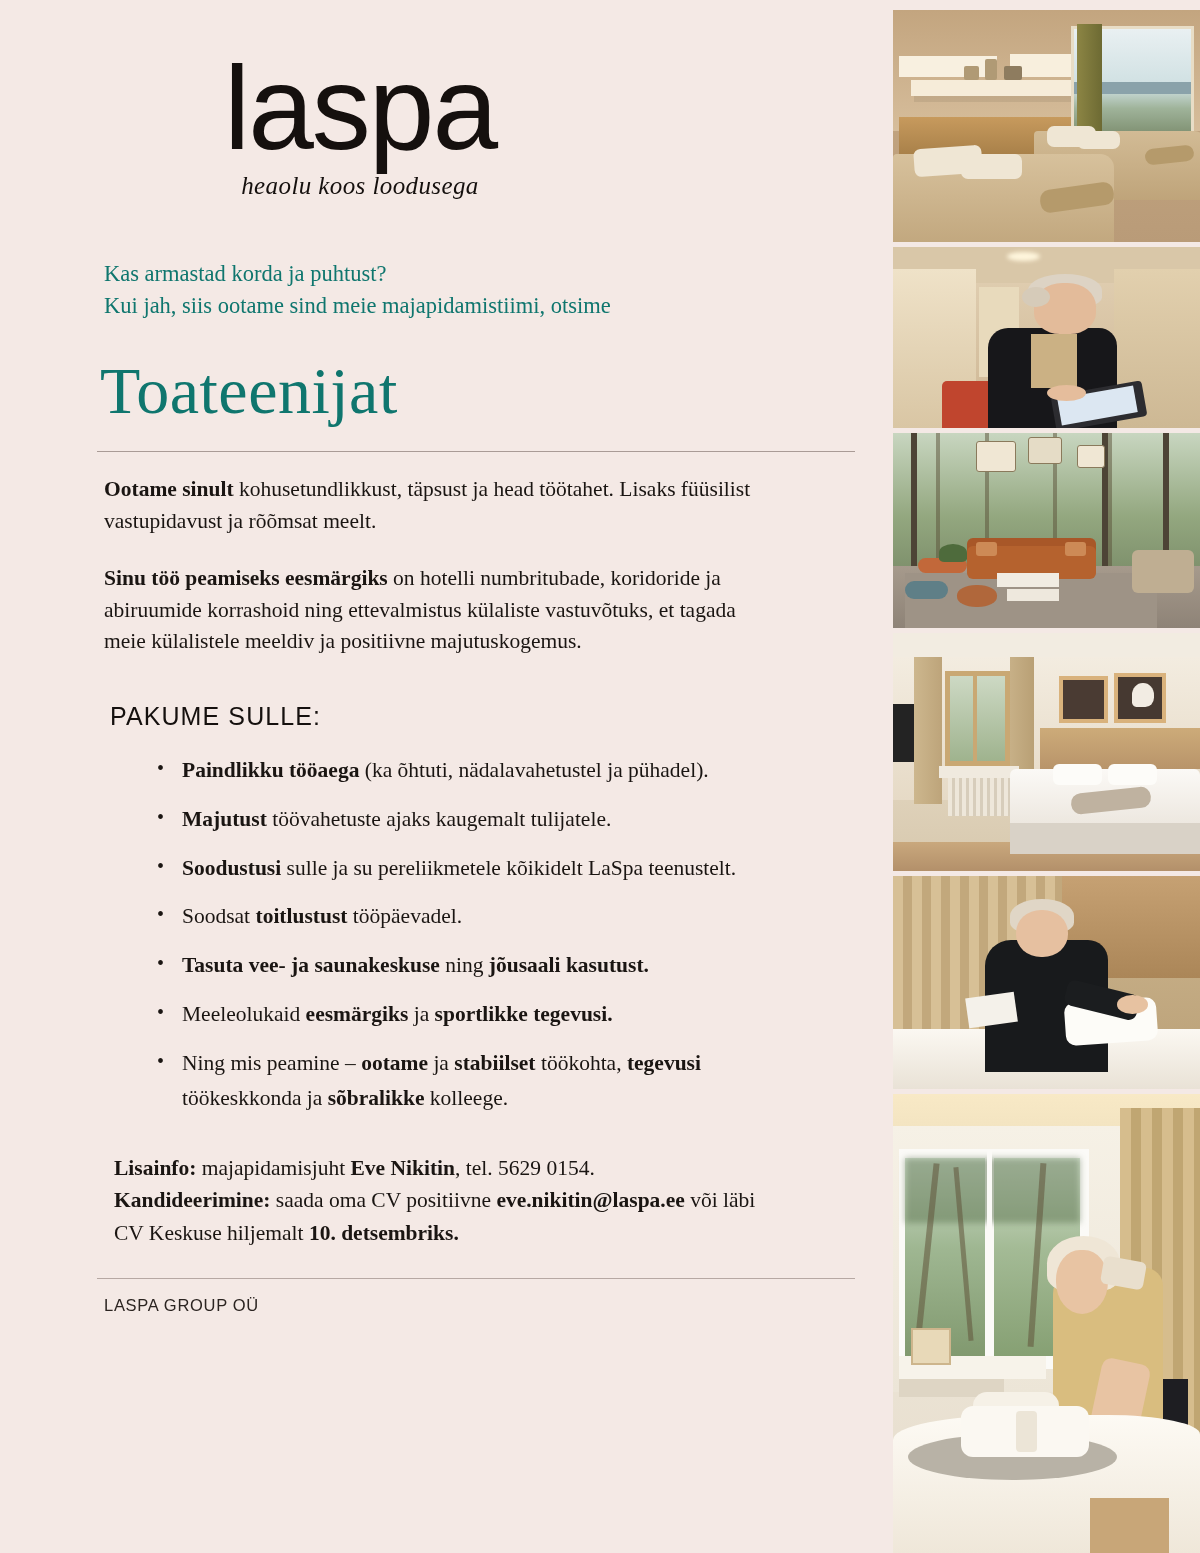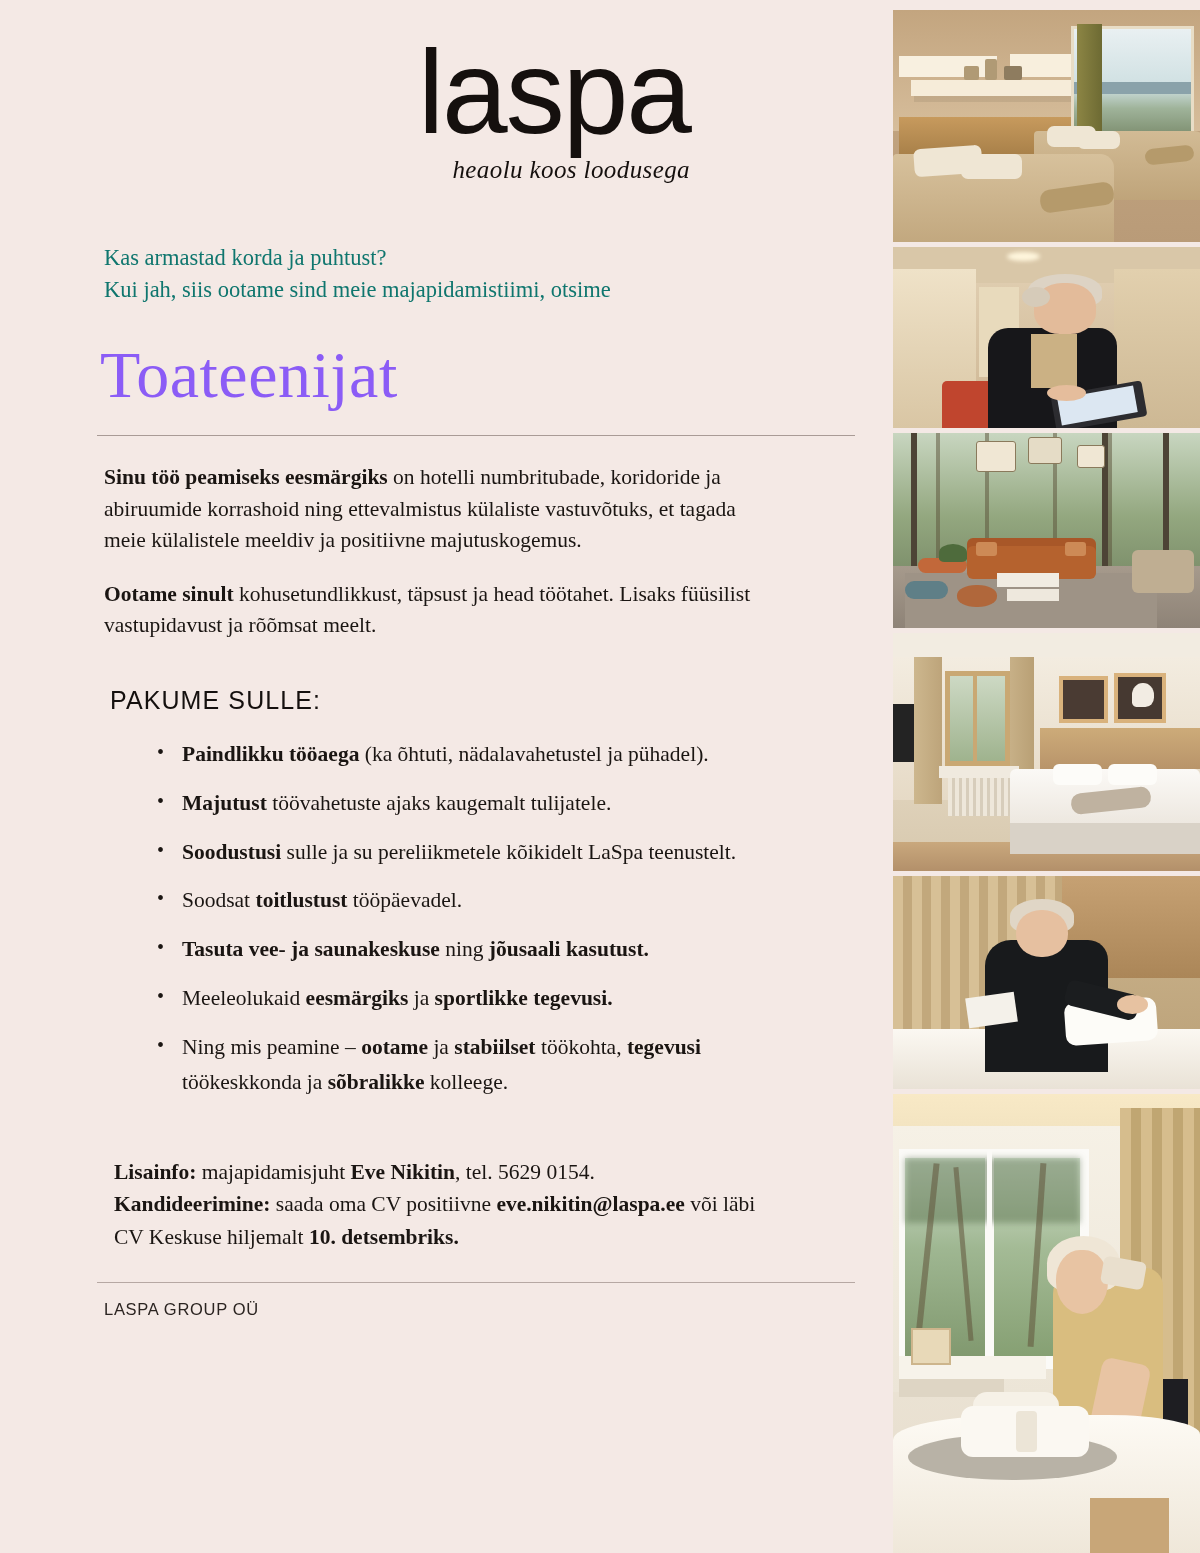--- a/index.html
+++ b/index.html
@@ -23,22 +23,22 @@
 
   
   .content {
     width: 893px;
     height: 1553px;
     position: relative;
     padding: 0;
   }
 
   .logo-block {
-    text-align: right;
-    padding-top: 36px;
+    text-align: center;
+    padding-top: 52px;
     width: 660px;
     margin-left: 30px;
   }
   .logo-word {
     font-family: "Liberation Sans", sans-serif;
     font-size: 118px;
     font-weight: 300;
     letter-spacing: -2px;
     line-height: 0.95;
     color: #15100e;
@@ -60,21 +60,21 @@
     color: #0f766e;
   }
 
   .job-title {
     padding-left: 100px;
     margin-top: 36px;
     font-size: 66px;
     font-weight: 400;
     line-height: 1.0;
     letter-spacing: 0.5px;
-    color: #8b5cf6;
+    color: #0f766e;
   }
 
   .rule {
     height: 1px;
     background: #a99b96;
     margin: 27px 0 0 97px;
     width: 758px;
   }
 
   .para {
@@ -126,21 +126,21 @@
     font-weight: 700;
     line-height: 1.45;
     margin-top: 28px;
   }
 
   .contact {
     padding-left: 114px;
     width: 790px;
     font-size: 21.5px;
     line-height: 1.52;
-    margin-top: 56px;
+    margin-top: 36px;
   }
   .contact b { font-weight: 700; }
 
   .footer-rule {
     height: 1px;
     background: #b6a8a3;
     width: 758px;
     margin: 28px 0 0 97px;
   }
 
@@ -318,26 +318,26 @@
 
     <div class="intro">
       <div>Kas armastad korda ja puhtust?</div>
       <div>Kui jah, siis ootame sind meie majapidamistiimi, otsime</div>
     </div>
 
     <h1 class="job-title">Toateenijat</h1>
 
     <div class="rule"></div>
 
+    <p class="para second">
+      <b>Ootame sinult</b><span> kohusetundlikkust, täpsust ja head töötahet. Lisaks füüsilist vastupidavust ja rõõmsat meelt.</span>
+    </p>
+
     <p class="para">
       <b>Sinu töö peamiseks eesmärgiks</b><span> on hotelli numbritubade, koridoride ja abiruumide korrashoid ning ettevalmistus külaliste vastuvõtuks, et tagada meie külalistele meeldiv ja positiivne majutuskogemus.</span>
-    </p>
-
-    <p class="para second">
-      <b>Ootame sinult</b><span> kohusetundlikkust, täpsust ja head töötahet. Lisaks füüsilist vastupidavust ja rõõmsat meelt.</span>
     </p>
 
     <div class="section-heading">PAKUME SULLE:</div>
 
     <ul class="benefits">
       <li>
         <span class="bullet">•</span><b>Paindlikku tööaega</b><span> (ka õhtuti, nädalavahetustel ja pühadel).</span>
       </li>
       <li>
         <span class="bullet">•</span><b>Majutust</b><span> töövahetuste ajaks kaugemalt tulijatele.</span>

